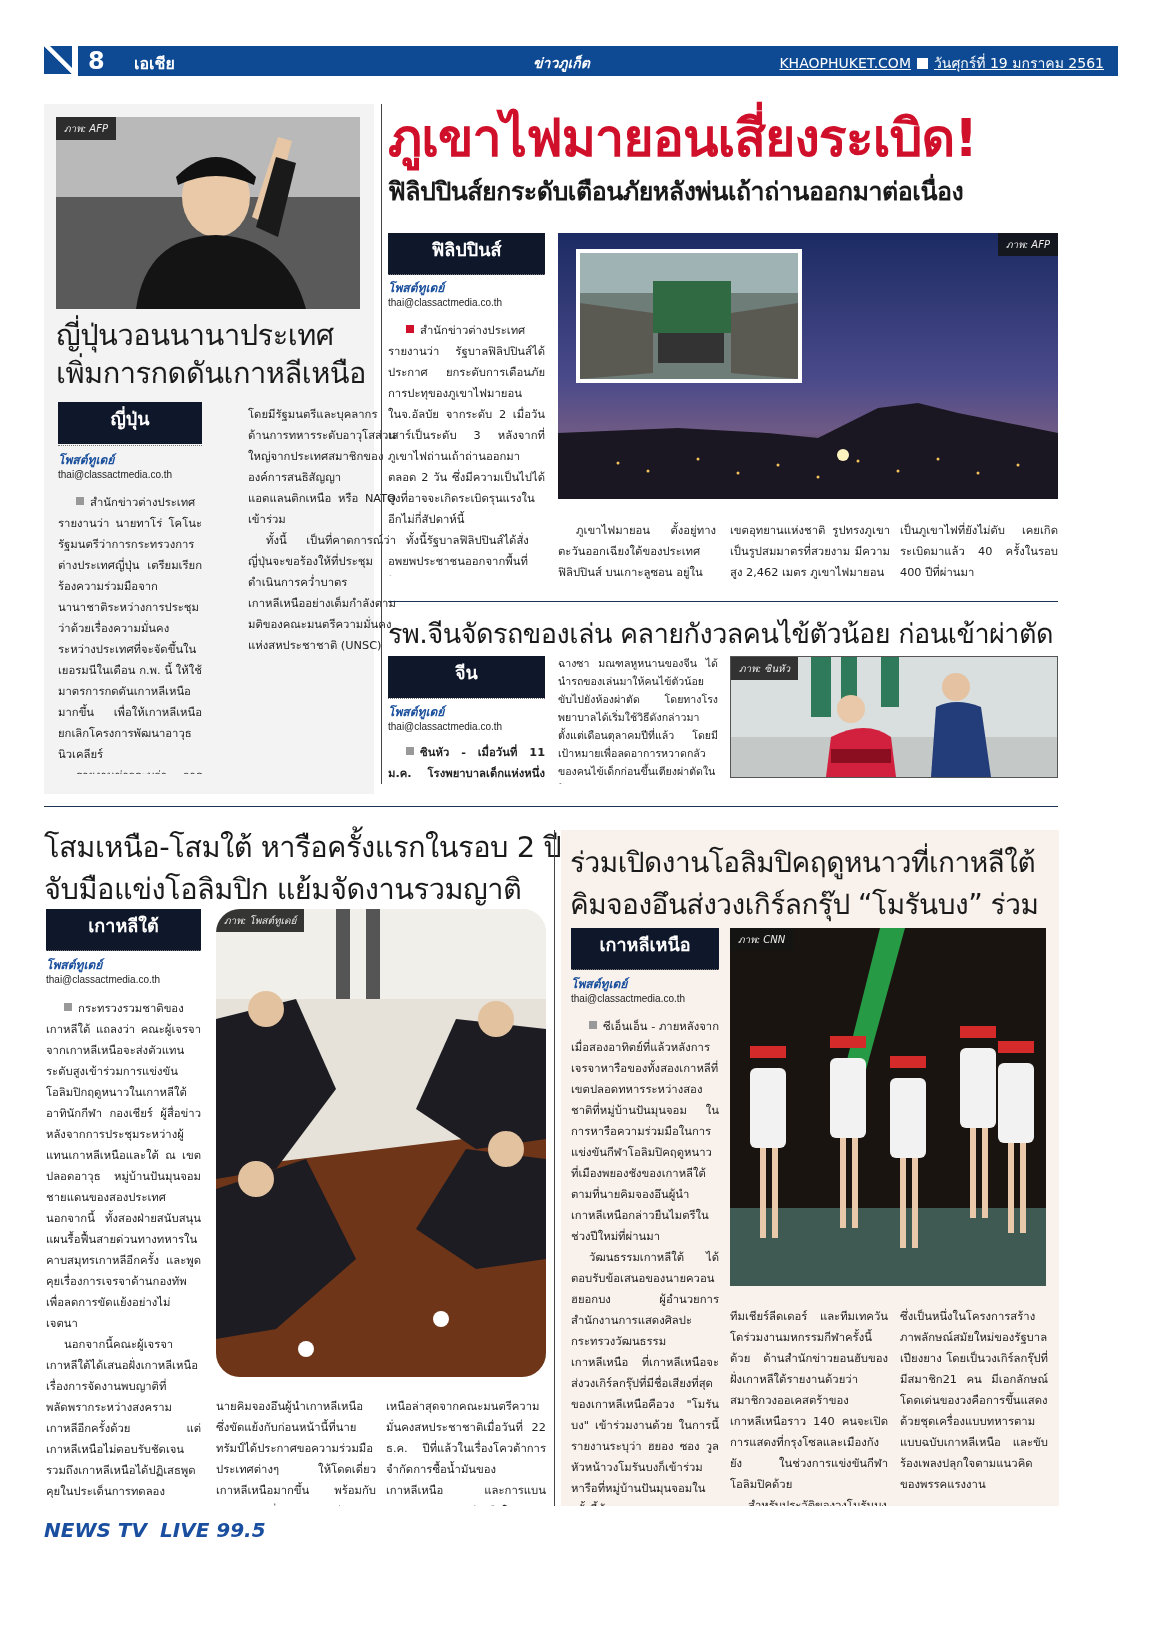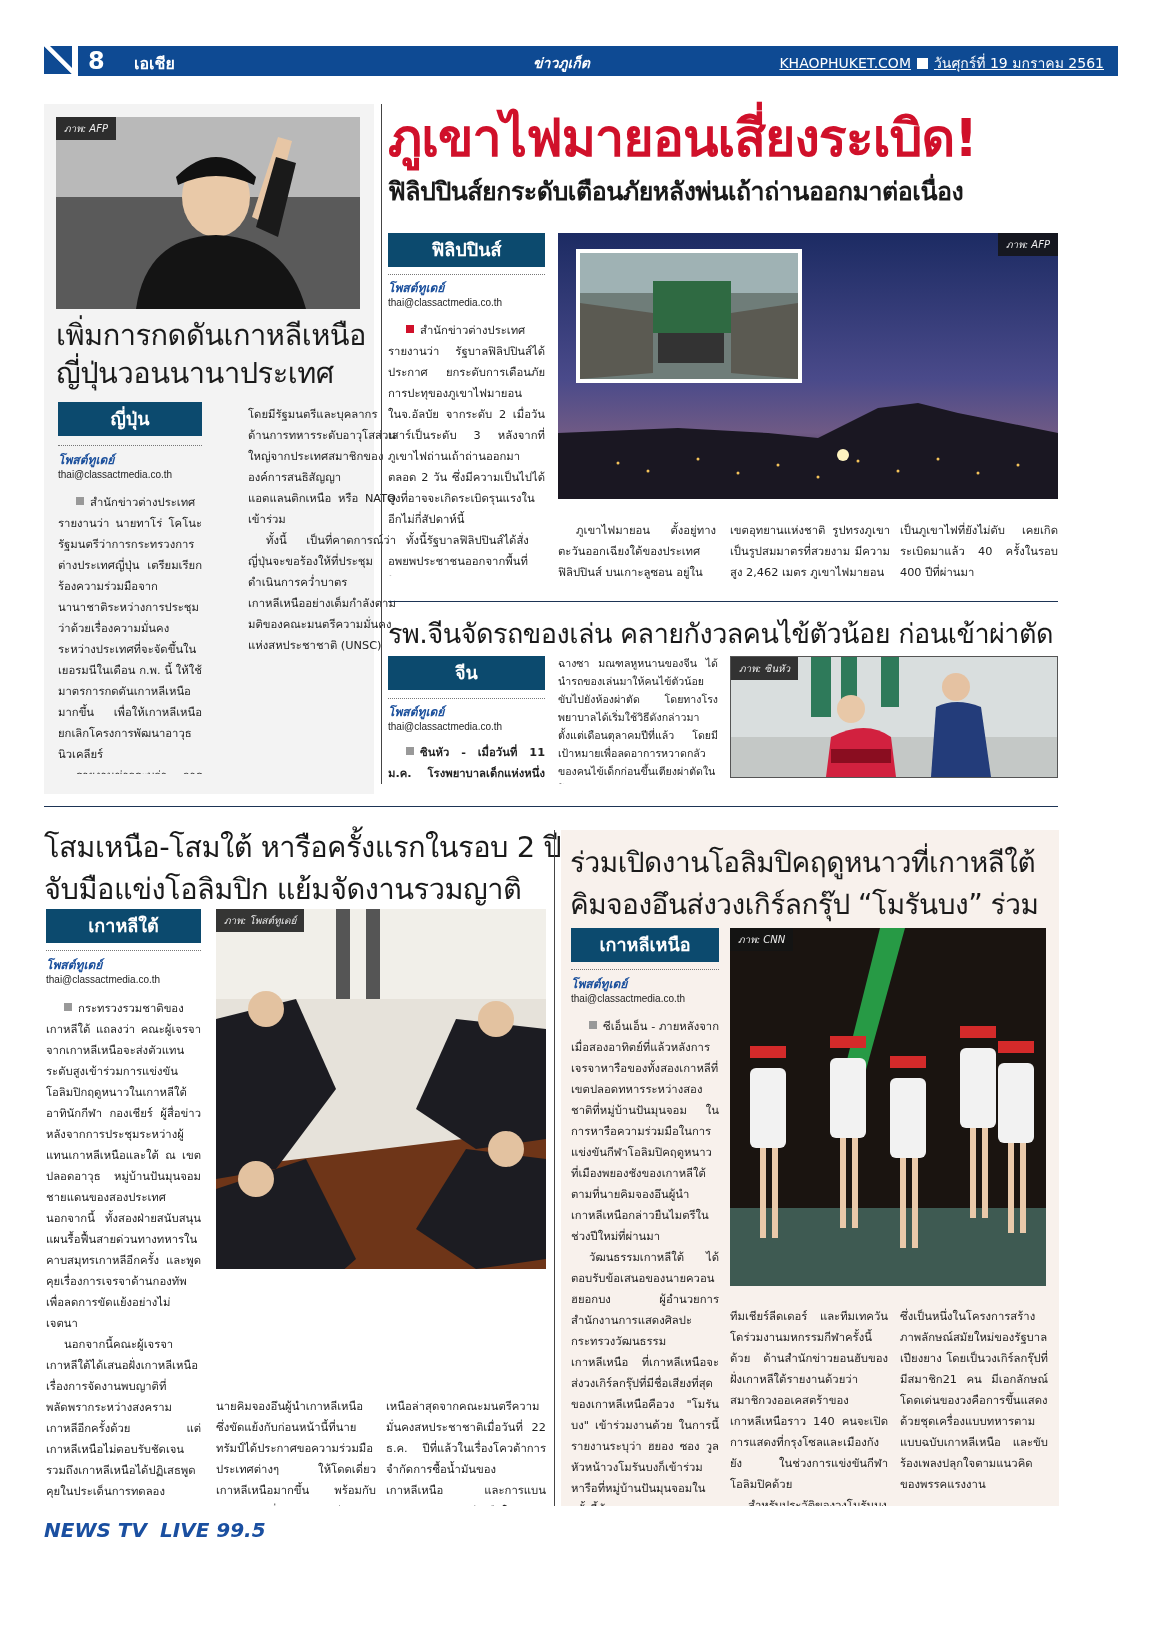--- a/index.html
+++ b/index.html
@@ -14,21 +14,21 @@
   .header-right { position: absolute; right: 14px; top: 6px; font: 14px "DejaVu Sans", sans-serif; display:flex; align-items:center; gap:6px;text-decoration:underline; }
   .sq { display:inline-block; width: 11px; height: 11px; background: #fff; }
 
   .divider-v { background: #444; width: 1px; }
   .divider-h { background: #1d3455; height: 1px; }
 
   .photo { overflow: hidden; }
   .credit { position: absolute; left: 0; top: 0; background: rgba(20,20,20,0.85); color: #eee; font: italic 10px "DejaVu Sans", sans-serif; padding: 4px 8px; }
   .credit.right { left: auto; right: 0; }
 
-  .tag { background: #0c4a6e; color: #fff; font: bold 18px "DejaVu Sans", sans-serif; text-align: center; line-height: 34px; height: 34px; }
+  .tag { background: #0f172a; color: #fff; font: bold 18px "DejaVu Sans", sans-serif; text-align: center; line-height: 34px; height: 42px; }
   .dots { border-top: 1px dotted #777; height: 0; }
   .byline-name { color: #1a4f9c; font: bold italic 12px "DejaVu Sans", sans-serif; }
   .byline-email { font: 10px "Liberation Sans", sans-serif; color: #222; }
   .body { font: 11.3px/21px "DejaVu Sans", sans-serif; color: #222; text-align: justify; }
   .body p { text-indent: 1.6em; }
   .bullet { display:inline-block; width: 8px; height: 8px; background: #999; margin-right: 6px; vertical-align: 1px; }
   .bullet.red { background: #d0102a; }
 
   .headline-red { color: #d0102a; font: bold 52px/60px "DejaVu Sans", sans-serif; letter-spacing: -1px; white-space: nowrap; }
   .subhead { color: #1a1a1a; font: bold 25px/32px "DejaVu Sans", sans-serif; letter-spacing: -0.5px; white-space: nowrap; }
@@ -66,22 +66,22 @@
     <rect x="0" y="80" width="304" height="112" fill="#5a5a5a"></rect>
     <ellipse cx="160" cy="80" rx="34" ry="40" fill="#e9c9a8"></ellipse>
     <path d="M120 60 Q160 20 200 60 L198 68 Q160 50 122 68 Z" fill="#111"></path>
     <path d="M80 192 Q90 120 160 118 Q230 120 250 192 Z" fill="#141414"></path>
     <path d="M196 100 L222 20 L236 24 L214 108 Z" fill="#e7c6a5"></path>
     <path d="M200 110 L220 40 L240 46 L222 120 Z" fill="#1a1a1a"></path>
   </svg>
   <span class="credit">ภาพ: AFP</span>
 </div>
 <div class="abs headline-dark" style="left:56px;top:316px;font-size:29px;line-height:38px;">
+  <div>ญี่ปุ่นวอนนานาประเทศ</div>
   <div>เพิ่มการกดดันเกาหลีเหนือ</div>
-  <div>ญี่ปุ่นวอนนานาประเทศ</div>
 </div>
 <div class="abs tag" style="left:58px;top:402px;width:144px;">ญี่ปุ่น</div>
 <div class="abs dots" style="left:58px;top:445px;width:144px;"></div>
 <div class="abs" style="left:58px;top:450px;">
   <div class="byline-name">โพสต์ทูเดย์</div>
   <div class="byline-email">thai@classactmedia.co.th</div>
 </div>
 <div class="abs body" style="left:58px;top:492px;width:144px;height:282px;overflow:hidden;">
   <p><span class="bullet"></span><span>สำนักข่าวต่างประเทศรายงานว่า นายทาโร่ โคโนะ รัฐมนตรีว่าการกระทรวงการต่างประเทศญี่ปุ่น เตรียมเรียกร้องความร่วมมือจากนานาชาติระหว่างการประชุมว่าด้วยเรื่องความมั่นคงระหว่างประเทศที่จะจัดขึ้นในเยอรมนีในเดือน ก.พ. นี้ ให้ใช้มาตรการกดดันเกาหลีเหนือมากขึ้น เพื่อให้เกาหลีเหนือยกเลิกโครงการพัฒนาอาวุธนิวเคลียร์</span></p>
   <p>รายงานข่าวระบุว่า การประชุมดังกล่าวจัดขึ้นเป็นระยะเวลา 3 วัน ตั้งแต่วันที่ 16 ก.พ.</p>
@@ -195,21 +195,21 @@
 <div class="abs dots" style="left:46px;top:950px;width:155px;"></div>
 <div class="abs" style="left:46px;top:955px;">
   <div class="byline-name">โพสต์ทูเดย์</div>
   <div class="byline-email">thai@classactmedia.co.th</div>
 </div>
 <div class="abs body" style="left:46px;top:998px;width:155px;height:508px;overflow:hidden;">
   <p><span class="bullet"></span><span>กระทรวงรวมชาติของเกาหลีใต้ แถลงว่า คณะผู้เจรจาจากเกาหลีเหนือจะส่งตัวแทนระดับสูงเข้าร่วมการแข่งขันโอลิมปิกฤดูหนาวในเกาหลีใต้ อาทินักกีฬา กองเชียร์ ผู้สื่อข่าว หลังจากการประชุมระหว่างผู้แทนเกาหลีเหนือและใต้ ณ เขตปลอดอาวุธ หมู่บ้านปันมุนจอม ชายแดนของสองประเทศ นอกจากนี้ ทั้งสองฝ่ายสนับสนุนแผนรื้อฟื้นสายด่วนทางทหารในคาบสมุทรเกาหลีอีกครั้ง และพูดคุยเรื่องการเจรจาด้านกองทัพเพื่อลดการขัดแย้งอย่างไม่เจตนา</span></p>
   <p>นอกจากนี้คณะผู้เจรจาเกาหลีใต้ได้เสนอฝั่งเกาหลีเหนือเรื่องการจัดงานพบญาติที่พลัดพรากระหว่างสงครามเกาหลีอีกครั้งด้วย แต่เกาหลีเหนือไม่ตอบรับชัดเจน รวมถึงเกาหลีเหนือได้ปฏิเสธพูดคุยในประเด็นการทดลองนิวเคลียร์</p>
 
 </div>
-<div class="abs photo" style="left:216px;top:909px;width:330px;height:360px;">
+<div class="abs photo" style="left:216px;top:909px;width:330px;height:468px;border-radius:24px;">
   <svg width="330" height="468" viewBox="0 0 330 468">
     <rect width="330" height="468" fill="#e6e2da"></rect>
     <rect x="0" y="0" width="330" height="90" fill="#f1efe9"></rect>
     <rect x="120" y="0" width="14" height="90" fill="#555"></rect>
     <rect x="150" y="0" width="14" height="90" fill="#555"></rect>
     <path d="M0 260 L330 220 L330 468 L0 468 Z" fill="#6e3518"></path>
     <g fill="#1c1c22">
       <path d="M0 110 L80 90 L120 180 L60 260 L0 270 Z"></path>
       <path d="M0 280 L90 250 L140 350 L60 420 L0 430 Z"></path>
       <path d="M330 120 L240 110 L200 200 L260 240 L330 230 Z"></path>

